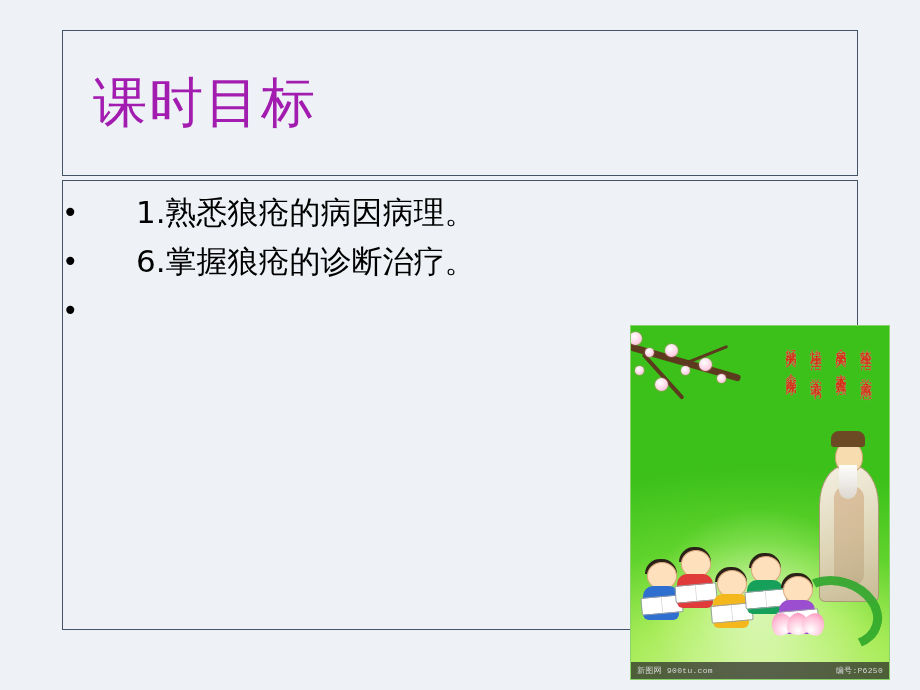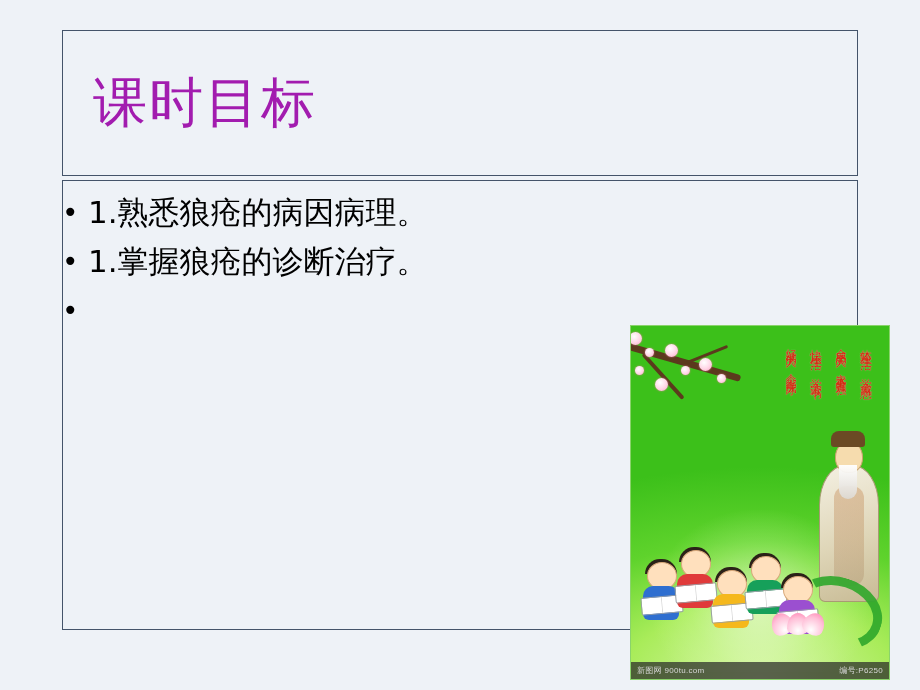--- a/index.html
+++ b/index.html
@@ -72,20 +72,21 @@
   .bullet-dot {
     display: inline-block;
     width: 26px;
     flex: 0 0 26px;
     text-align: left;
     font-size: 28px;
     line-height: 49px;
   }
   .bullet-text {
     display: inline-block;
+    margin-left: 48px;
   }
   
   .poster {
     position: absolute;
     left: 630px;
     top: 325px;
     width: 260px;
     height: 355px;
     overflow: hidden;
     background: #4fe02a;
@@ -306,21 +307,21 @@
   .lotus .p2 { left: 16px; }
   .lotus .p3 { left: 32px; transform: rotate(28deg); }
   .poster-footer {
     position: absolute;
     left: 0;
     right: 0;
     bottom: 0;
     height: 17px;
     background: rgba(40,40,40,0.72);
     color: #d6d6d6;
-    font-family: Liberation Sans, sans-serif;
+    font-family: Liberation Mono, monospace;
     font-size: 8px;
     line-height: 17px;
     display: flex;
     justify-content: space-between;
     padding: 0 6px;
     box-sizing: border-box;
     letter-spacing: .3px;
   }
 </style>
 </head>
@@ -333,21 +334,21 @@
 
   <div class="body-box"></div>
 
   <ul class="bullet-list">
     <li class="bullet-item">
       <span class="bullet-dot">•</span>
       <span class="bullet-text">1.熟悉狼疮的病因病理。</span>
     </li>
     <li class="bullet-item">
       <span class="bullet-dot">•</span>
-      <span class="bullet-text">1.掌握狼疮的诊断治疗。</span>
+      <span class="bullet-text">6.掌握狼疮的诊断治疗。</span>
     </li>
     <li class="bullet-item">
       <span class="bullet-dot">•</span>
     </li>
   </ul>
 
   <div class="poster">
     <div class="poster-bg"></div>
     <div class="poster-glow"></div>
 

